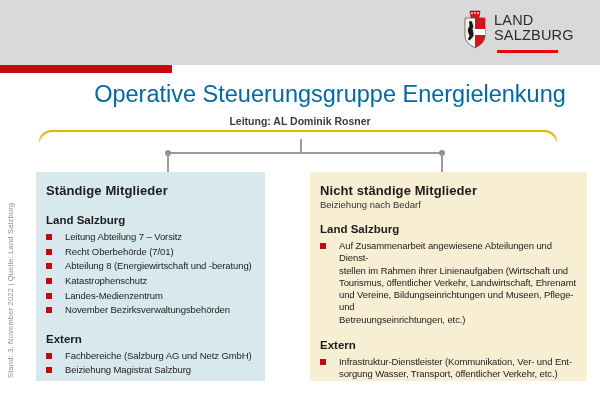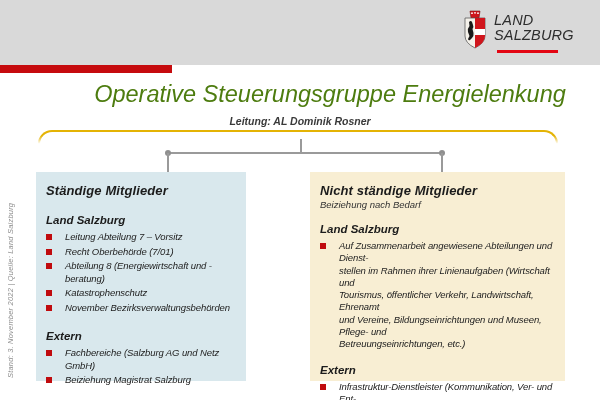--- a/index.html
+++ b/index.html
@@ -1,50 +1,50 @@
 <!DOCTYPE html>
 <html><head>
 <meta charset="utf-8">
 <style>
   html,body{margin:0;padding:0;background:#fff;}
   .slide{
     position:relative;width:600px;height:400px;background:#ffffff;
-    font-family:"Liberation Sans",sans-serif;overflow:hidden;font-style:italic;
+    font-family:"Liberation Sans",sans-serif;overflow:hidden;
   }
   
   .header-band{position:absolute;left:0;top:0;width:600px;height:65px;background:#d9d9d9;}
   .red-bar{position:absolute;left:0;top:65px;width:172px;height:8px;background:#c60b0e;}
   .logo{position:absolute;left:463px;top:10px;width:110px;height:44px;display:flex;}
   .logo-shield{width:24px;height:40px;flex:0 0 auto;}
   .logo-text{margin-left:7px;padding-top:3px;color:#2d2d2d;font-size:14.5px;line-height:15px;font-weight:500;letter-spacing:.2px;}
   .logo-underline{position:absolute;left:34px;top:40px;width:61px;height:3px;background:#e30613;}
   
   .page-title{position:absolute;left:80px;top:81px;width:500px;text-align:center;
-    font-size:23.5px;color:#4d7c0f;font-weight:400;}
+    font-size:23.5px;color:#0369a1;font-weight:400;}
   
   .bracket{position:absolute;left:38px;top:130px;width:520px;height:14px;
     border:2px solid #e4b304;border-bottom:none;border-radius:14px 14px 0 0;box-sizing:border-box;}
   .bracket .fade{position:absolute;bottom:-1px;width:4px;height:9px;background:linear-gradient(to bottom,rgba(255,255,255,0),#fff 85%);}
   .bracket .fade.l{left:-2px;}
   .bracket .fade.r{right:-2px;}
   .bracket-label{position:absolute;left:300px;top:115px;transform:translateX(-50%);
     background:#fff;padding:0 10px;font-size:10.5px;font-weight:700;color:#3a3a3a;white-space:nowrap;}
   
   .conn{position:absolute;background:#9a9a9a;}
   .conn.vc{left:300px;top:139px;width:1.5px;height:14px;}
   .conn.h{left:168px;top:152px;width:274px;height:1.5px;}
   .conn.vl{left:167px;top:153px;width:1.5px;height:19px;}
   .conn.vr{left:441px;top:153px;width:1.5px;height:19px;}
   .conn-dot{position:absolute;width:6px;height:6px;border-radius:50%;background:#8f8f8f;top:150px;}
   .conn-dot.l{left:165px;}
   .conn-dot.r{left:439px;}
   
   .member-box{position:absolute;top:172px;height:209px;box-sizing:border-box;padding:11px 10px 0 10px;}
-  .box-left{left:36px;width:210px;background:#d9e8ed;}
-  .box-right{left:310px;width:255px;background:#f8eed3;}
+  .box-left{left:36px;width:229px;background:#d9e8ed;}
+  .box-right{left:310px;width:277px;background:#f8eed3;}
   .box-title{font-size:13px;font-weight:700;color:#1c1c1c;letter-spacing:.1px;}
   .box-subtitle{font-size:9.5px;color:#333;margin-top:1px;}
   .group-heading{font-size:11.5px;font-weight:700;color:#1c1c1c;margin-top:13px;margin-bottom:5px;}
   .box-left .group-heading{margin-top:16px;}
   ul.member-list{list-style:none;margin:0;padding:0;}
   ul.member-list li{position:relative;padding-left:19px;font-size:9.5px;line-height:12.3px;
     color:#222;letter-spacing:-.1px;margin-bottom:2px;}
   .box-left ul.member-list li{margin-bottom:2.4px;}
   .bullet{position:absolute;left:0;top:3px;width:6px;height:6px;background:#c00b0e;display:block;}
   .pre{white-space:pre-line;}
@@ -102,20 +102,21 @@
 
   <div class="member-box box-left">
     <div class="box-title">Ständige Mitglieder</div>
 
     <div class="group-heading">Land Salzburg</div>
     <ul class="member-list">
       <li><span class="bullet"></span><span>Leitung Abteilung 7 – Vorsitz</span></li>
       <li><span class="bullet"></span><span>Recht Oberbehörde (7/01)</span></li>
       <li><span class="bullet"></span><span>Abteilung 8 (Energiewirtschaft und -beratung)</span></li>
       <li><span class="bullet"></span><span>Katastrophenschutz</span></li>
+      <li><span class="bullet"></span><span>Landes-Medienzentrum</span></li>
       <li><span class="bullet"></span><span>November Bezirksverwaltungsbehörden</span></li>
     </ul>
 
     <div class="group-heading">Extern</div>
     <ul class="member-list">
       <li><span class="bullet"></span><span>Fachbereiche (Salzburg AG und Netz GmbH)</span></li>
       <li><span class="bullet"></span><span>Beiziehung Magistrat Salzburg</span></li>
     </ul>
   </div>
 

